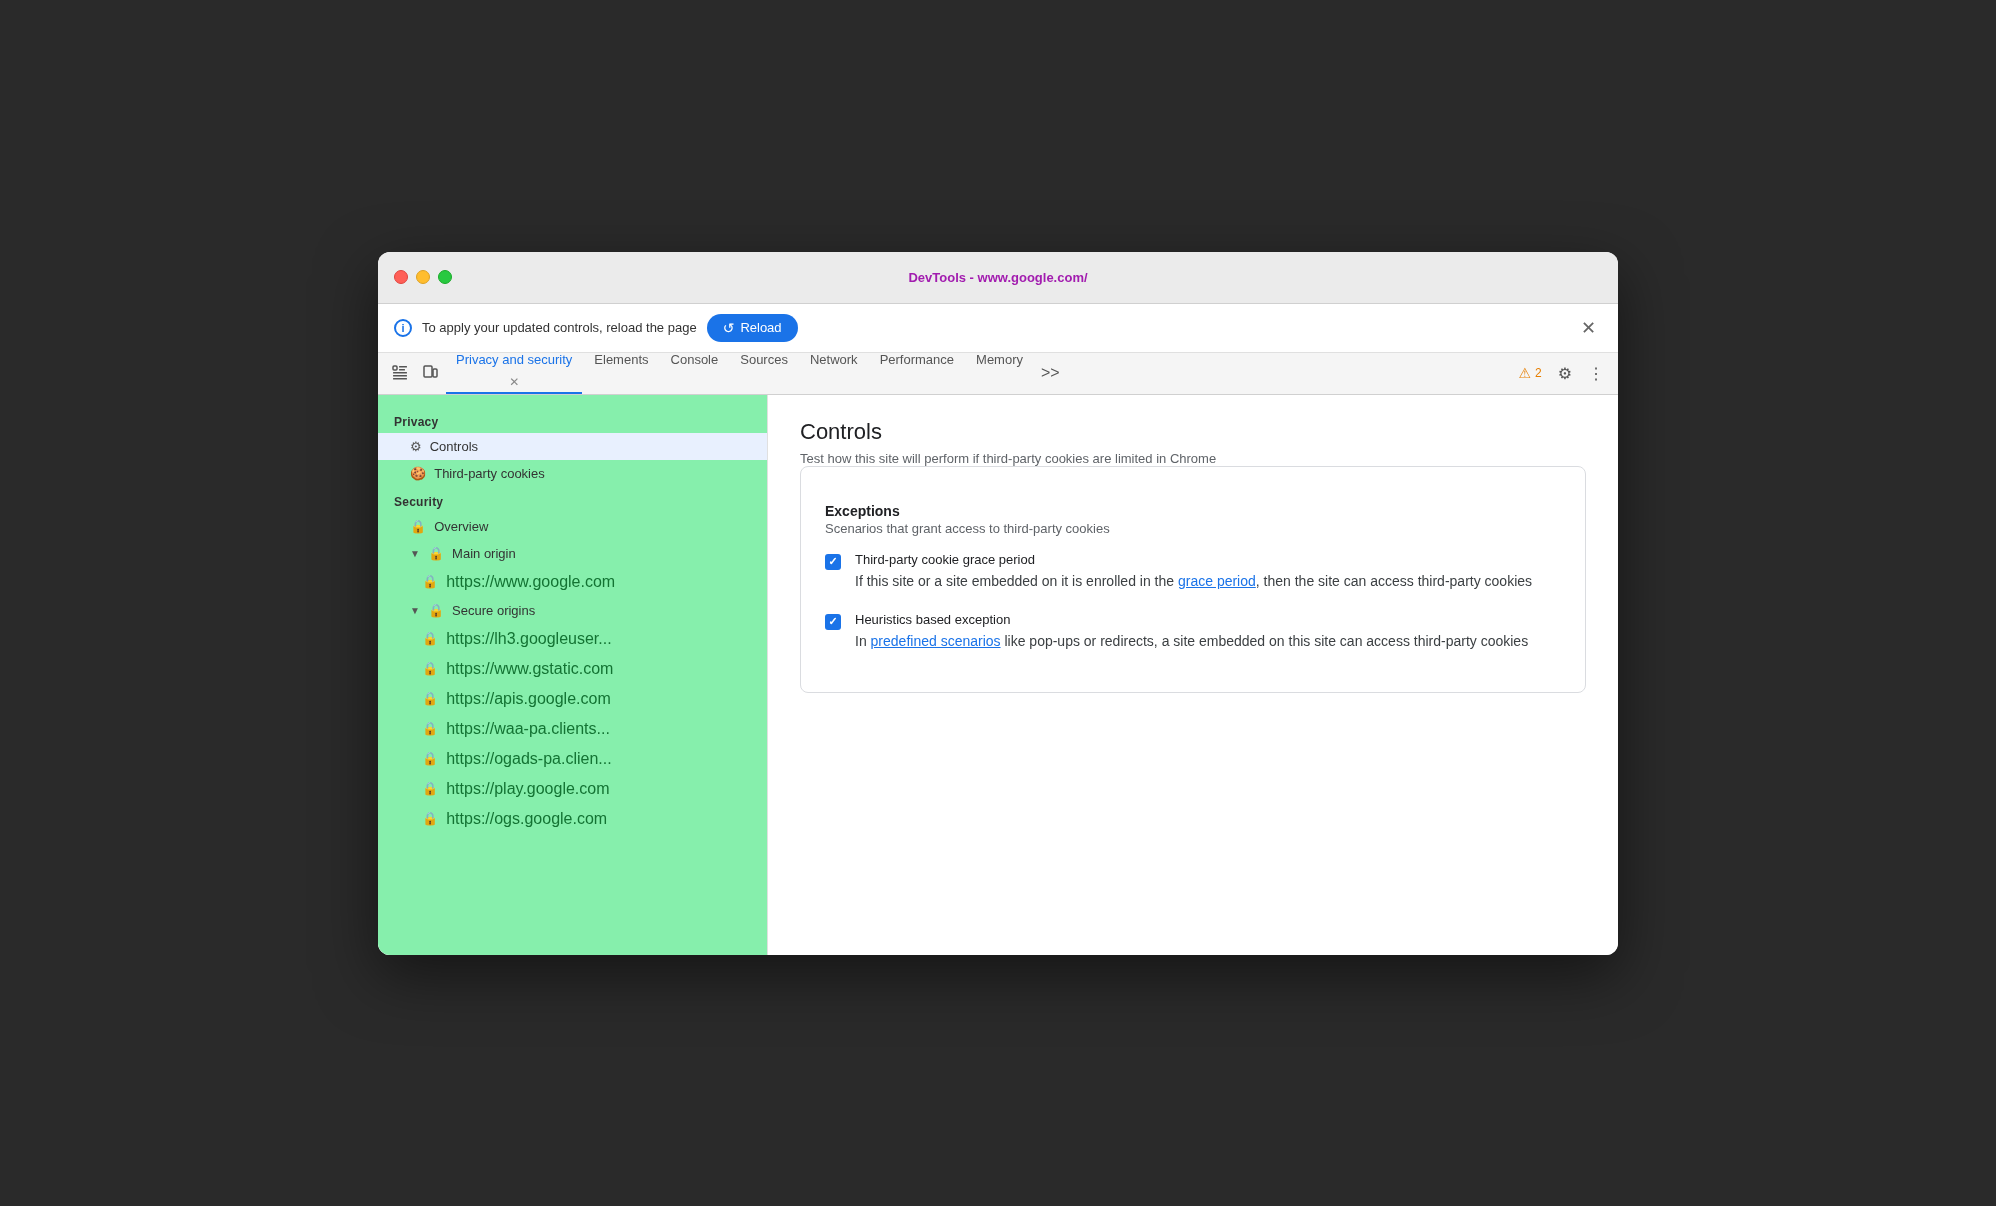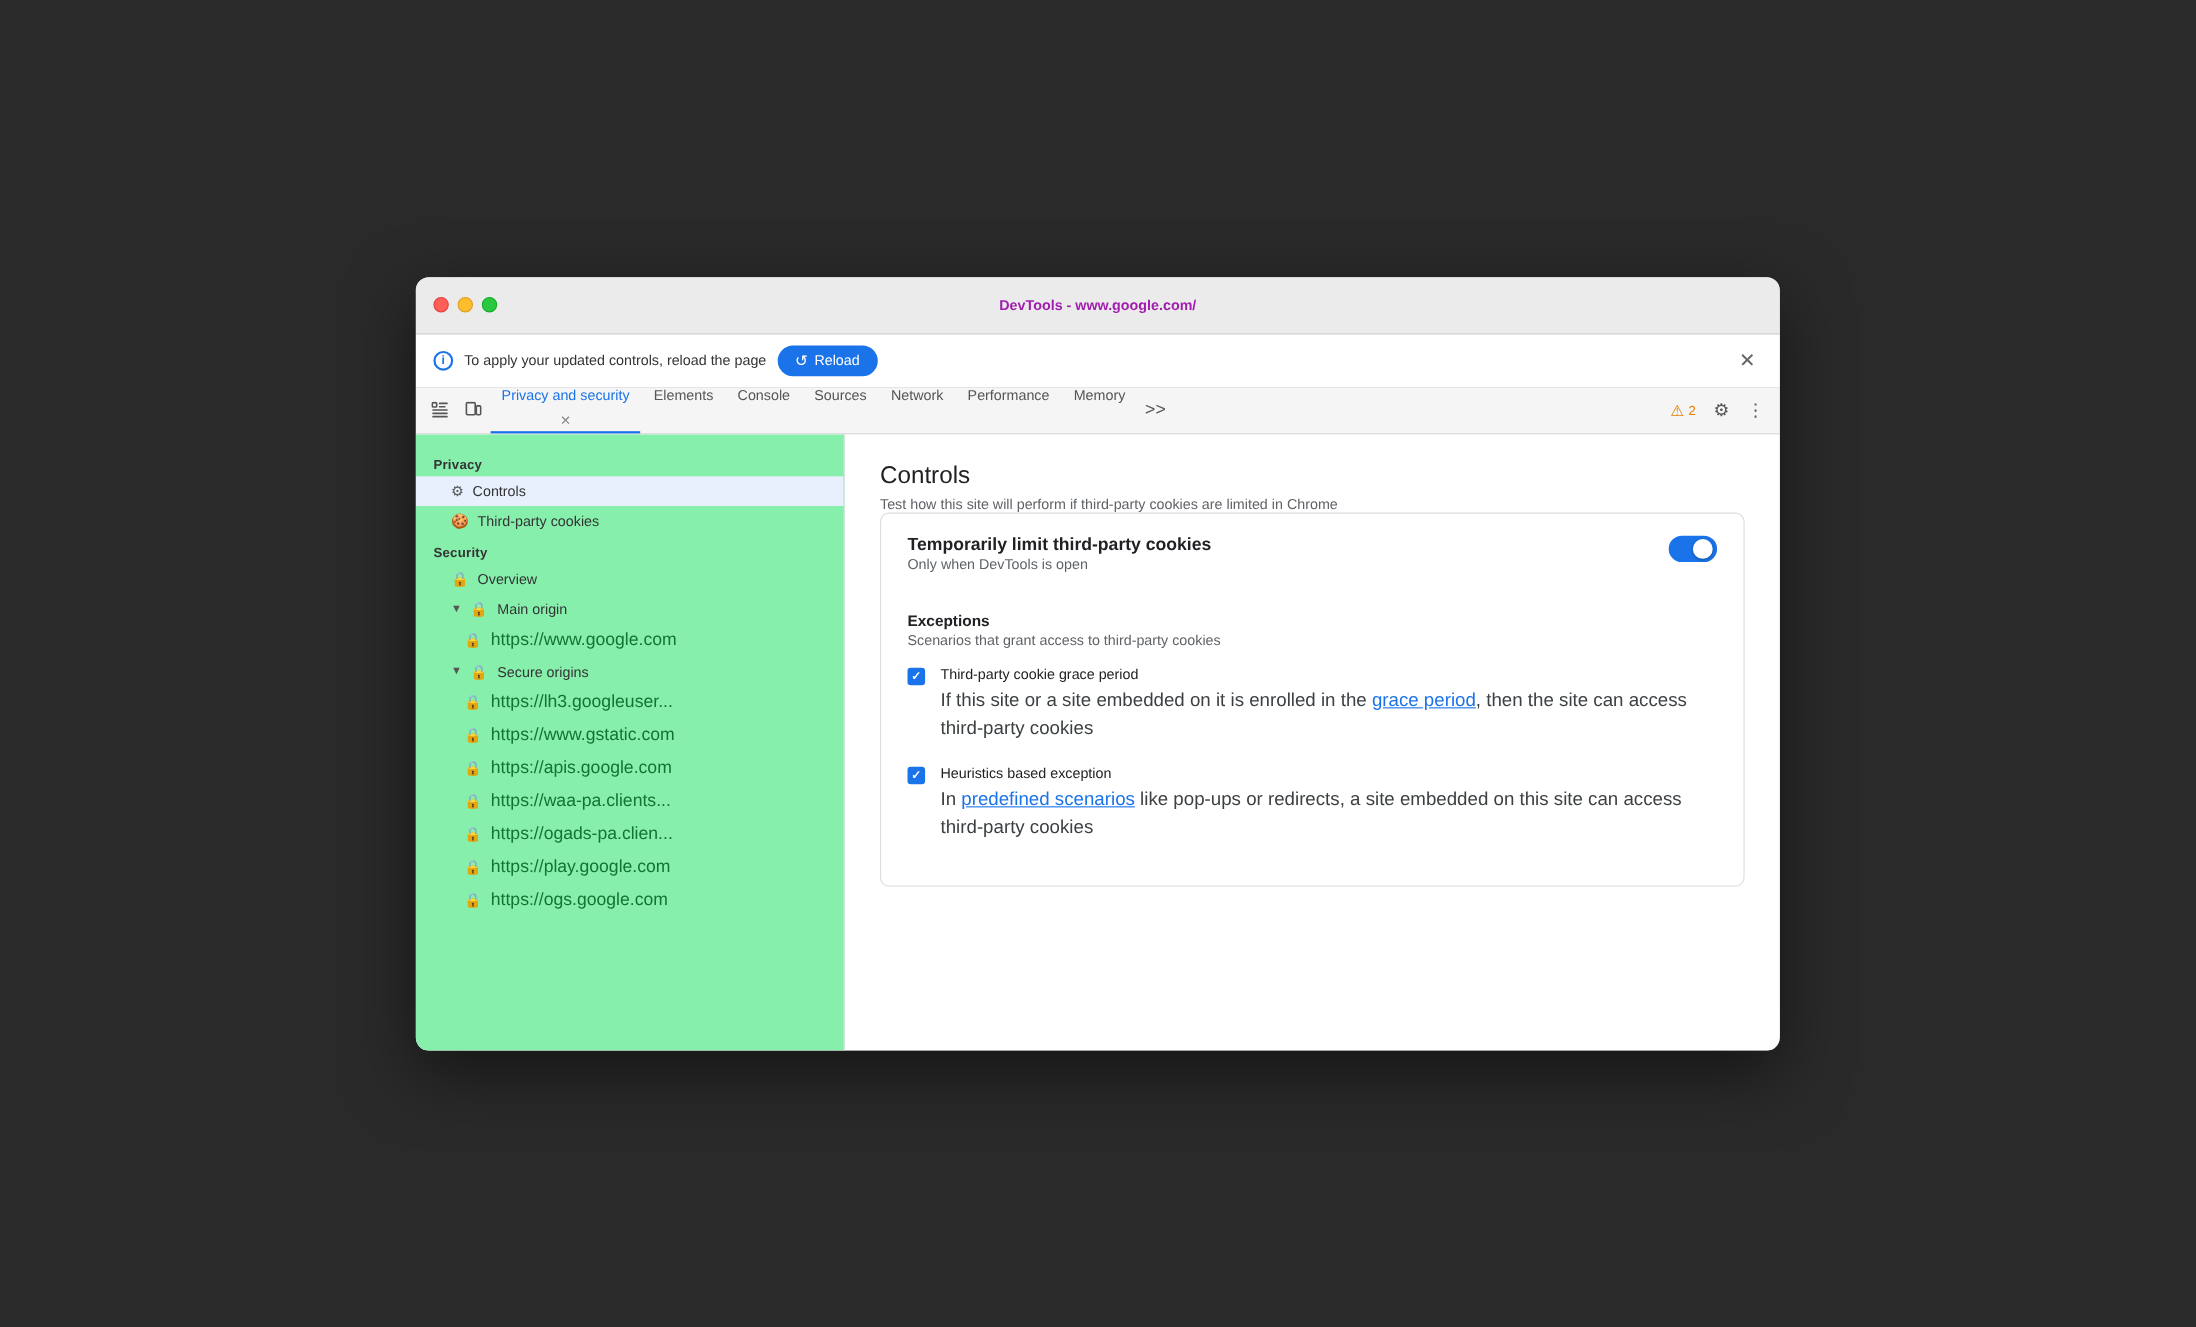--- a/index.html
+++ b/index.html
@@ -286,21 +286,21 @@
       font-weight: bold;
     }
     .exception-text-block {}
     .exception-name {
       font-size: 13px;
       font-weight: 500;
       color: #202124;
       margin-bottom: 4px;
     }
     .exception-desc {
-      font-size: 17px;
+      font-size: 14px;
       color: #3c4043;
       line-height: 1.5;
     }
     .link {
       color: #1a73e8;
       text-decoration: underline;
       cursor: pointer;
     }
   </style>
 </head>
@@ -455,29 +455,20 @@
         <span class="lock-icon">🔒</span>
         <span class="item-link">https://ogs.google.com</span>
       </div>
     </div>
 
     <div class="main-content">
       <h1 class="page-title">Controls</h1>
       <p class="page-subtitle">Test how this site will perform if third-party cookies are limited in Chrome</p>
 
       <div class="card">
-        <div class="card-header">
-          <div>
-            <div class="card-title">Temporarily limit third-party cookies</div>
-            <div class="card-subtitle">Only when DevTools is open</div>
-          </div>
-          <div class="toggle-switch">
-            <div class="toggle-knob"></div>
-          </div>
-        </div>
 
         <div class="exceptions-section">
           <div class="exceptions-title">Exceptions</div>
           <div class="exceptions-subtitle">Scenarios that grant access to third-party cookies</div>
 
           <div class="exception-item">
             <div class="checkbox">
               <span class="checkbox-check">✓</span>
             </div>
             <div class="exception-text-block">

